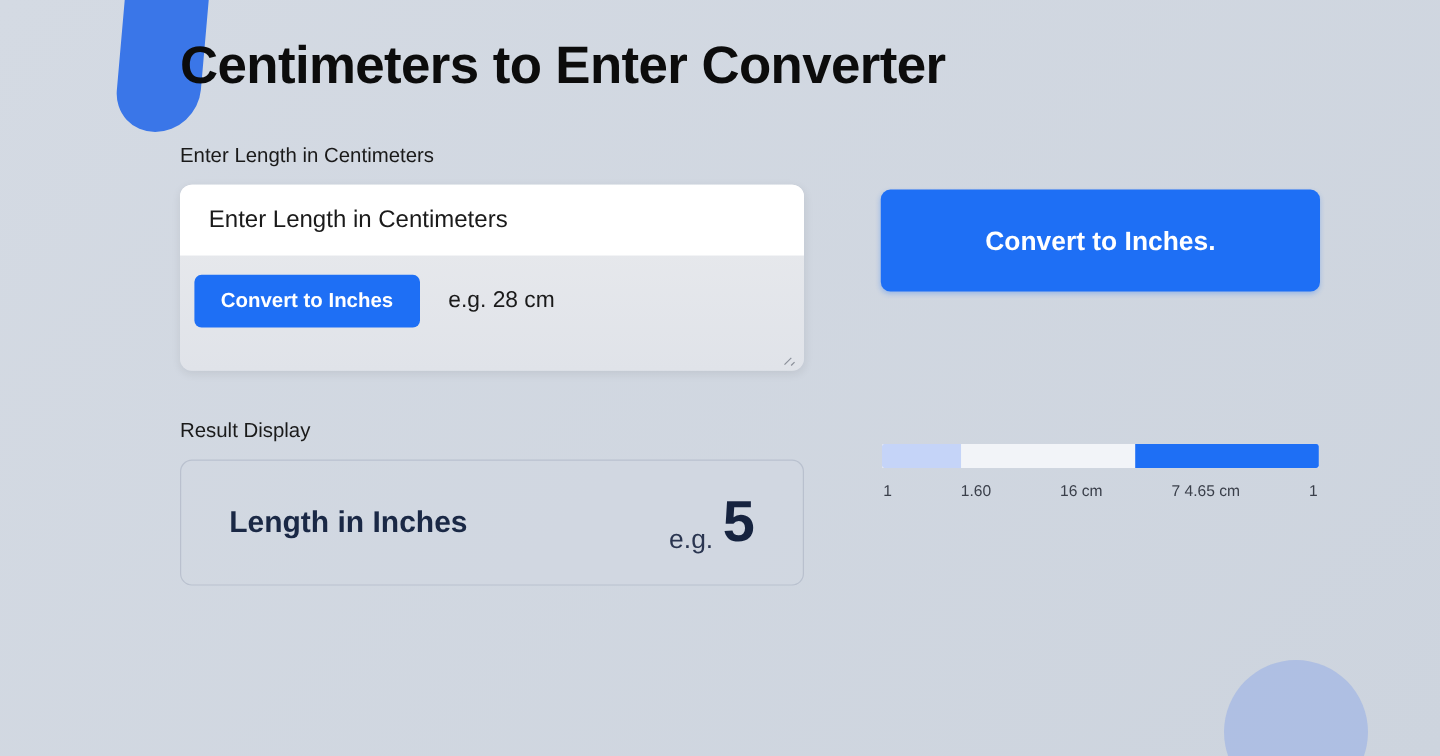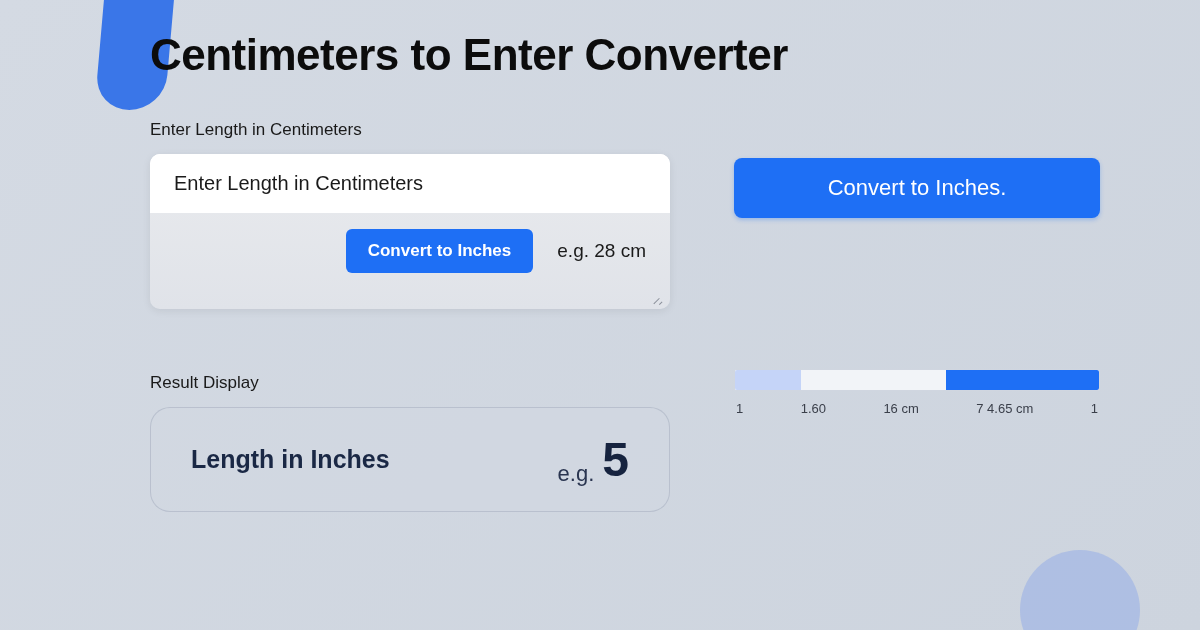--- a/index.html
+++ b/index.html
@@ -68,25 +68,24 @@
     }
     .input-header {
       background: #ffffff;
       border-radius: 10px 10px 0 0;
       padding: 18px 24px;
       font-size: 20px;
       font-weight: 500;
       color: #1a1a1a;
     }
     .input-body {
-      padding: 16px 24px;
+      padding: 16px 12px;
       display: flex;
       align-items: center;
       gap: 24px;
-      justify-content: flex-end;
     }
     .btn-primary {
       background: #1e6ff5;
       color: #fff;
       border: none;
       border-radius: 6px;
       padding: 12px 22px;
       font-size: 17px;
       font-weight: 600;
       cursor: pointer;
@@ -109,32 +108,32 @@
       background: #8a8f99;
     }
     .resize-handle::before { bottom: 0; right: 0; width: 8px; height: 1px; transform: rotate(-45deg) translateY(-2px); }
     .resize-handle::after { bottom: 0; right: 0; width: 4px; height: 1px; transform: rotate(-45deg) translateY(1px); }
     .big-button {
       background: #1e6ff5;
       color: #fff;
       border: none;
       border-radius: 8px;
       width: 100%;
-      height: 60px;
+      height: 85px;
       font-size: 22px;
-      font-weight: 400;
+      font-weight: 700;
       cursor: pointer;
       margin-top: 38px;
       box-shadow: 0 2px 4px rgba(30,111,245,0.3);
     }
-    .result-section { margin-top: 64px; }
+    .result-section { margin-top: 40px; }
     .result-card {
       background: rgba(210,216,226,0.5);
       border: 1px solid rgba(150,160,180,0.4);
-      border-radius: 20px;
+      border-radius: 10px;
       padding: 30px 40px;
       display: flex;
       align-items: center;
       justify-content: space-between;
       height: 105px;
     }
     .result-label {
       font-size: 25px;
       font-weight: 700;
       color: #1a2845;

